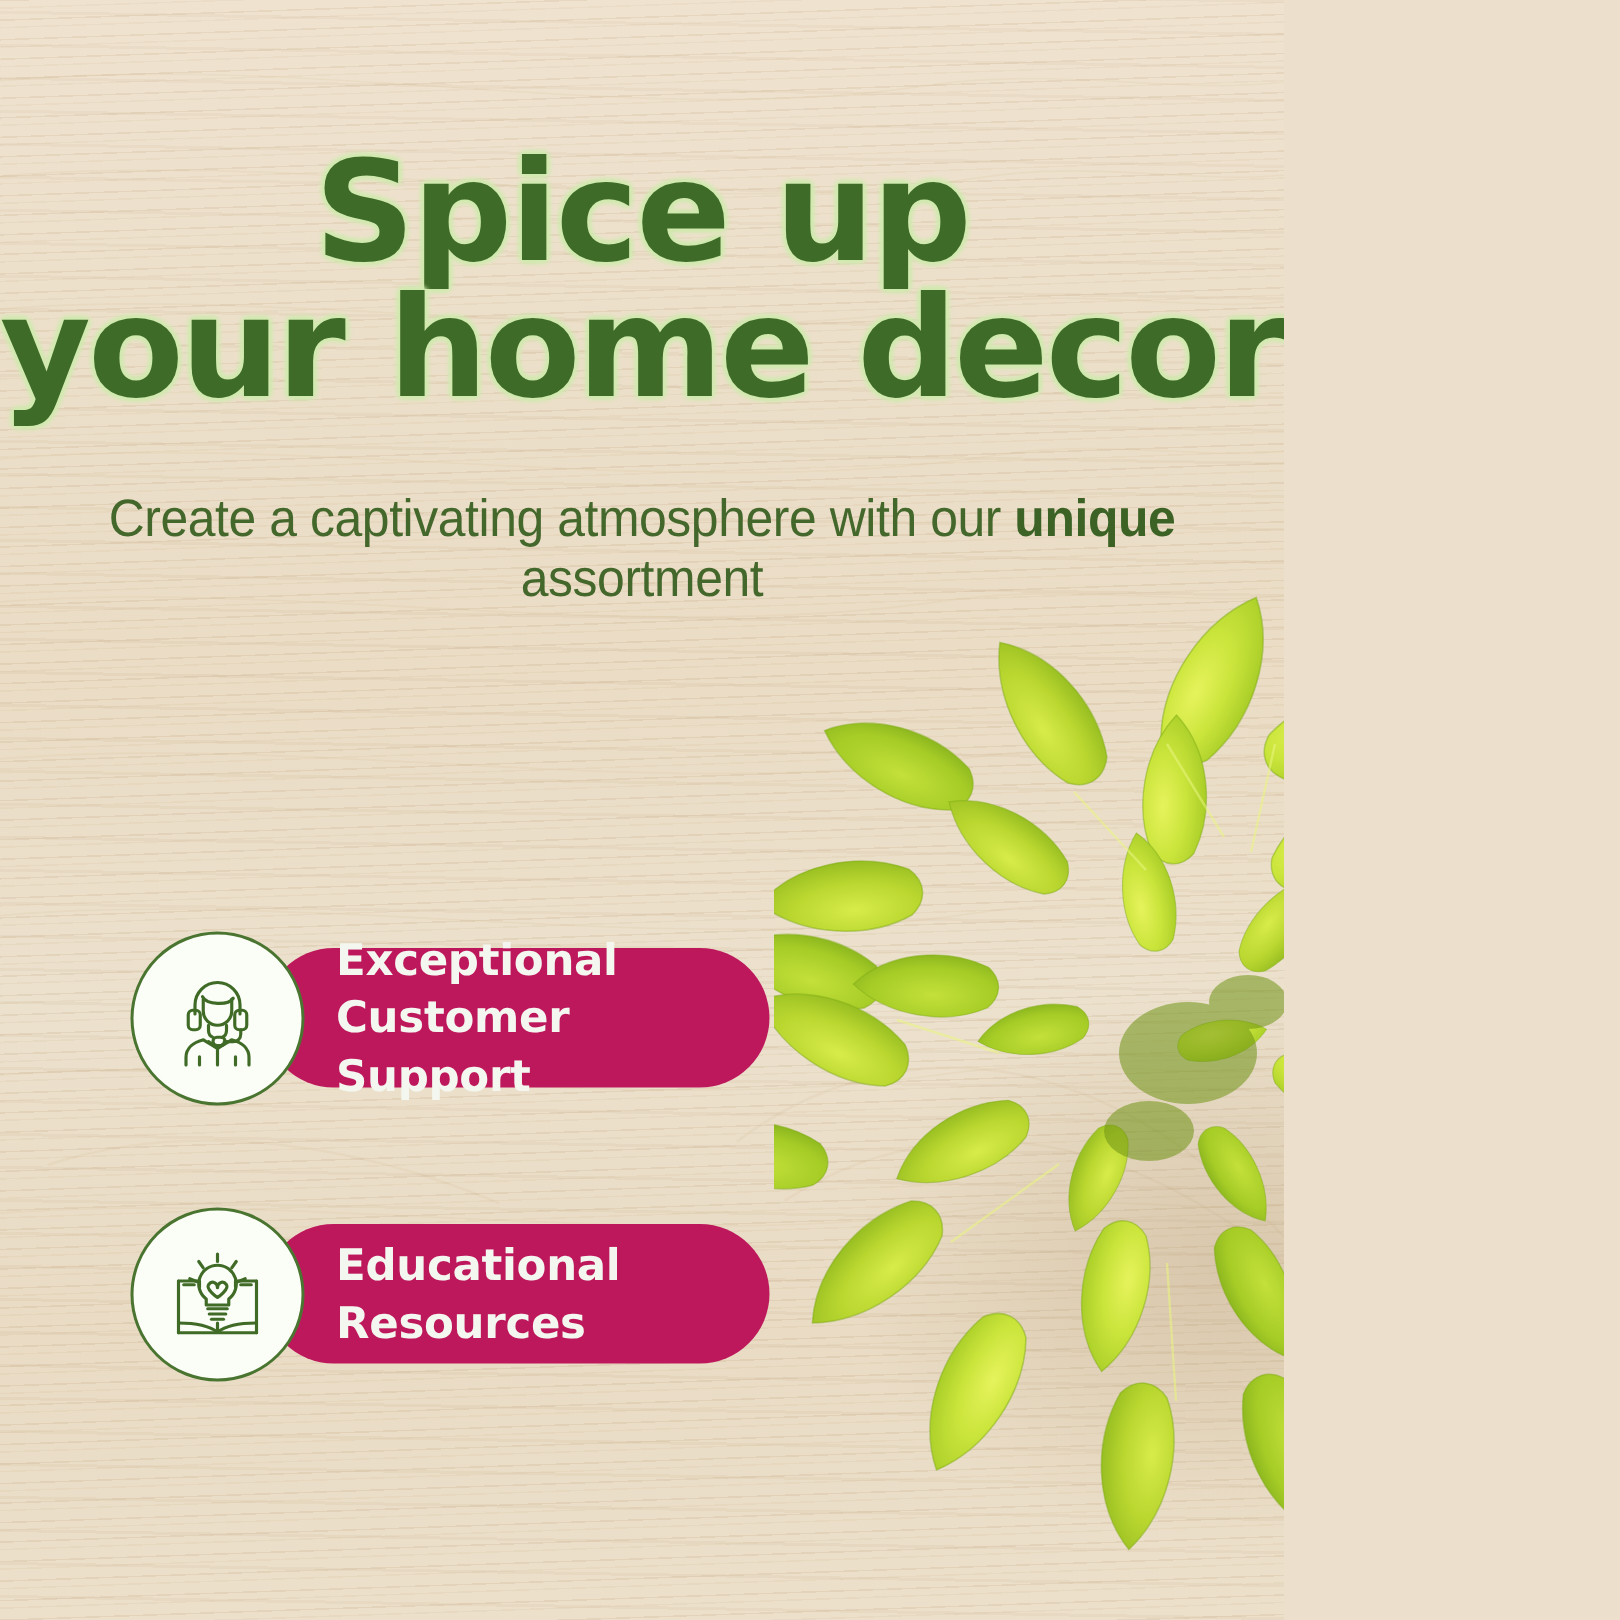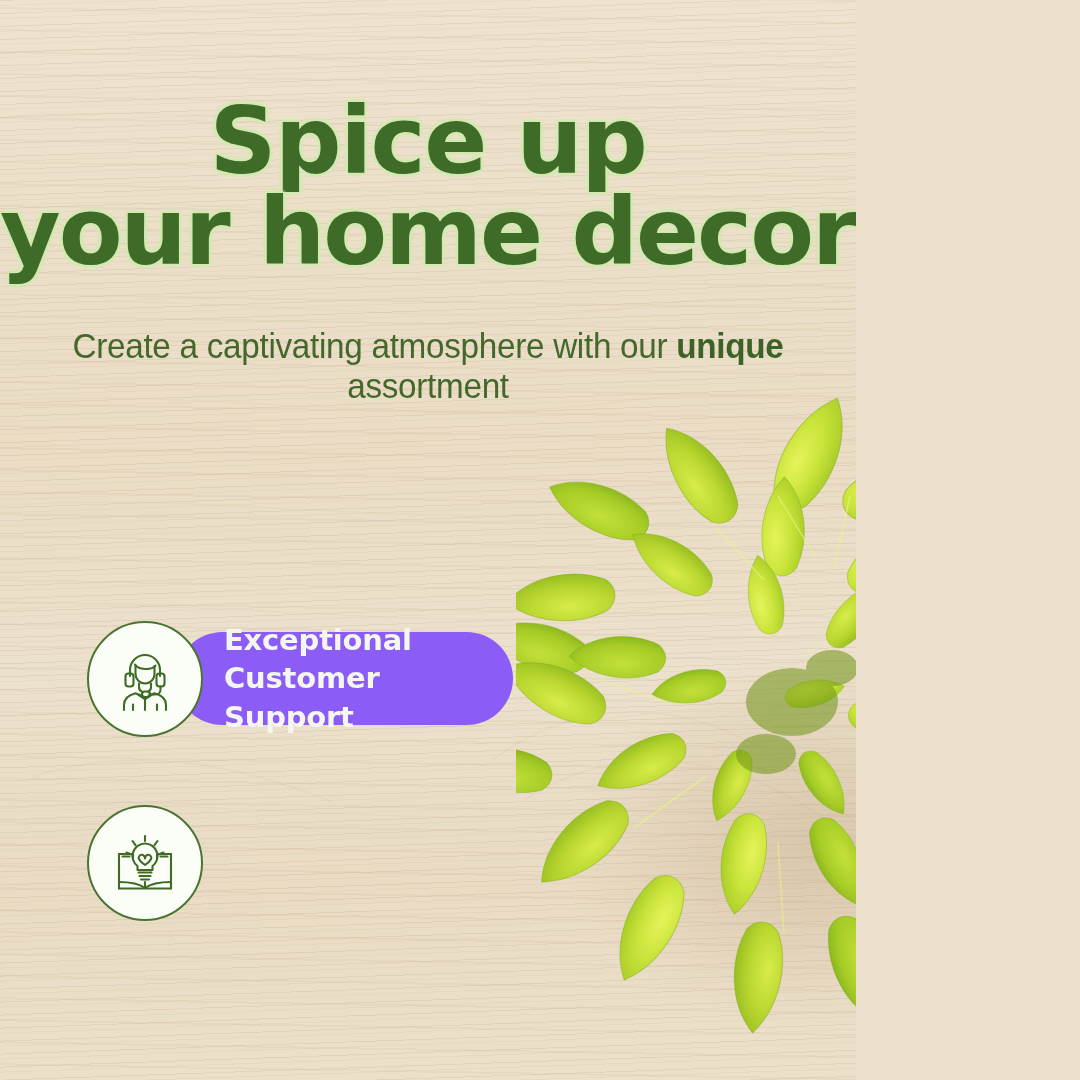--- a/index.html
+++ b/index.html
@@ -60,21 +60,21 @@
   
   .with-heading{
     position:absolute;left:100px;top:513px;
     font-size:35px;font-weight:700;color:#3e6b28;letter-spacing:-.2px;
     font-family:"DejaVu Sans","Liberation Sans",sans-serif;
   }
 
   
   .pill{
     position:absolute;left:176px;width:337px;height:93px;
-    background:#8b5cf6;border-radius:47px;
+    background:#be185d;border-radius:47px;
     display:flex;align-items:center;
   }
   .pill-1{top:632px;}
   .pill-2{top:816px;}
   .pill-label{
     color:#f4f7ef;font-weight:700;font-size:29px;line-height:1.32;
     margin-left:48px;letter-spacing:-.2px;
     font-family:"DejaVu Sans","Liberation Sans",sans-serif;
     white-space:pre-line;
   }
@@ -143,20 +143,24 @@
         <path d="M43,41.5 v3.5 c0,2.5 -1.5,4 -3,4.6"></path>
         <path d="M16,68 v-5 c0,-6.4 5.2,-10.2 11.6,-11.8 L37,57 l9.4,-5.8 C52.8,52.8 58,56.6 58,63 v5"></path>
         <path d="M31,52.4 L37,57 l6,-4.6"></path>
         <path d="M37,57 v11"></path>
         <path d="M25,62.5 v5.5"></path>
         <path d="M49,62.5 v5.5"></path>
       </g>
     </svg>
   </div>
 
+  <div class="pill pill-2">
+    <div class="pill-label">Educational
+Resources</div>
+  </div>
   <div class="badge badge-2">
     <svg width="74" height="74" viewBox="0 0 74 74">
       <g fill="none" stroke="#3f6b27" stroke-width="2.1" stroke-linecap="round" stroke-linejoin="round">
         <path d="M37,10 v5"></path>
         <path d="M24.5,15 l3,4.2"></path>
         <path d="M49.5,15 l-3,4.2"></path>
         <path d="M18.5,26.5 l5,2"></path>
         <path d="M55.5,26.5 l-5,2"></path>
         <path d="M37,17.5 a12.5,12.5 0 0,1 7.5,22.5 v4 h-15 v-4 A12.5,12.5 0 0,1 37,17.5 z"></path>
         <path d="M31,30.5 c2.5,-3.5 6,-1 6,2 c0,-3 3.5,-5.5 6,-2 c2,3 -6,8.5 -6,8.5 S29,33.5 31,30.5 z"></path>

